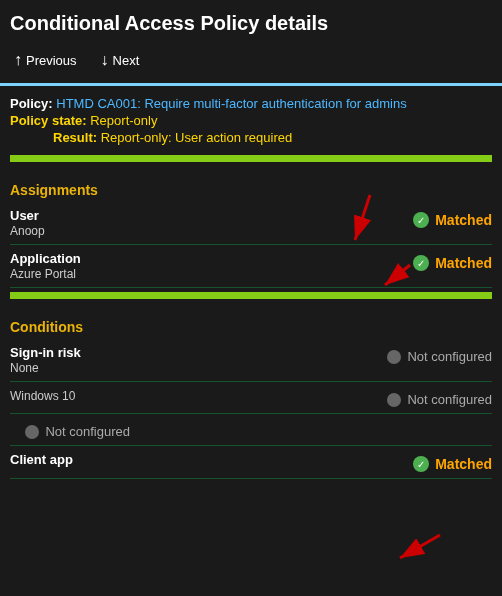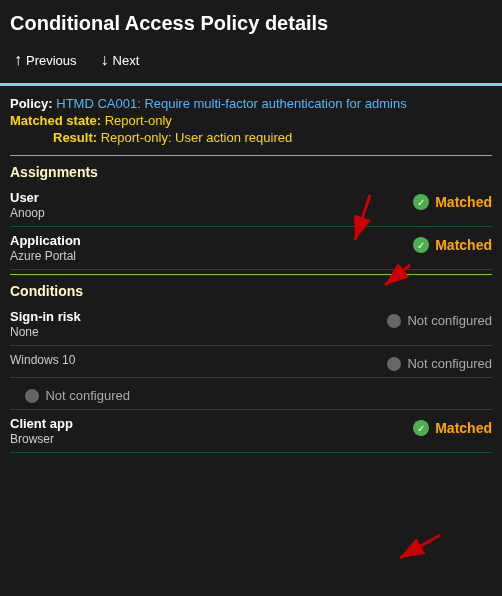--- a/index.html
+++ b/index.html
@@ -58,25 +58,25 @@
     }
     .policy-state span.label { font-weight: 700; }
     .policy-result {
       color: #ffd700;
       font-size: 13px;
       margin-top: 2px;
       padding-left: 43px;
     }
     .policy-result span.label { font-weight: 700; }
     .section-header {
-      color: #fef9c3;
+      color: #eab308;
       font-size: 14px;
       font-weight: 700;
-      padding: 8px 0 4px 0;
-      border-top: 1px solid #84cc16;
+      padding: 20px 0 4px 0;
+      border-top: 7px solid #84cc16;
       margin-top: 8px;
     }
     .assignment-row {
       display: flex;
       align-items: flex-start;
       justify-content: space-between;
       padding: 6px 0;
       border-bottom: 1px solid #14532d;
       position: relative;
     }
@@ -174,21 +174,21 @@
     </div>
   </div>
 
   <div class="content">
     <div class="policy-info">
       <div>
         <span style="font-weight:700; color:#fff;">Policy:</span>
         <a class="policy-link">HTMD CA001: Require multi-factor authentication for admins</a>
       </div>
       <div class="policy-state">
-        <span class="label">Matched state:</span>
+        <span class="label">Policy state:</span>
         <span>Report-only</span>
       </div>
       <div class="policy-result">
         <span class="label">Result:</span>
         <span>Report-only: User action required</span>
       </div>
     </div>
 
     <div class="section-header">Assignments</div>
 
@@ -240,21 +240,20 @@
     <div class="assignment-row">
       <div class="assignment-right">
         <div class="grey-circle"></div>
         <span class="not-configured-text">Not configured</span>
       </div>
     </div>
 
     <div class="assignment-row">
       <div class="assignment-left">
         <div class="assignment-label">Client app</div>
-        <div class="assignment-value">Browser</div>
       </div>
       <div class="assignment-right">
         <div class="check-icon">✓</div>
         <span class="matched-text">Matched</span>
       </div>
     </div>
   </div>
 
   <svg class="overlay" xmlns="http://www.w3.org/2000/svg" style="position:absolute;top:0;left:0;width:502px;height:596px;pointer-events:none;">
 

